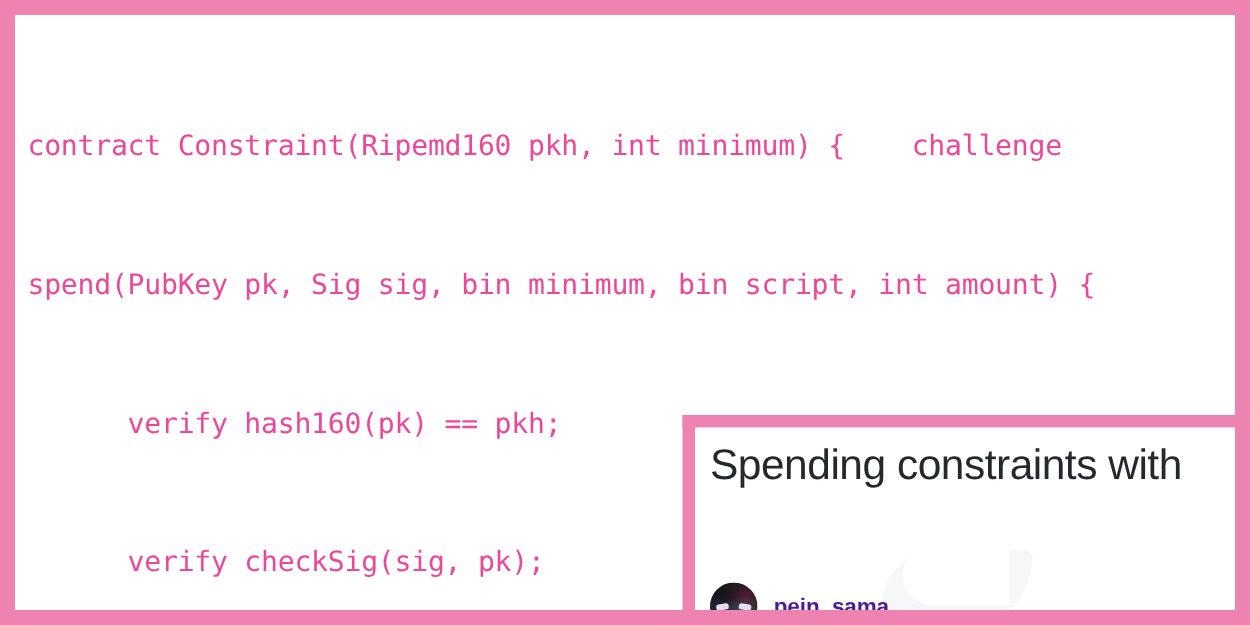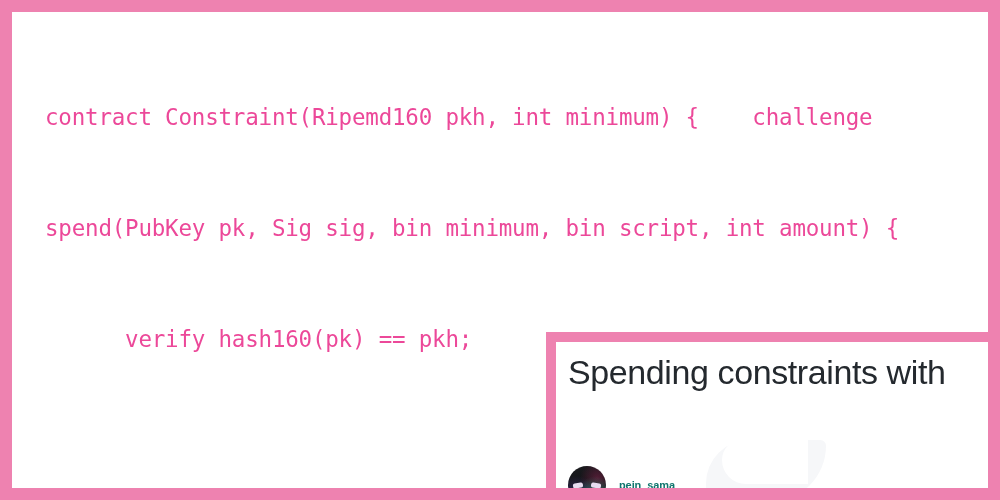--- a/index.html
+++ b/index.html
@@ -29,21 +29,20 @@
     font-size: 22.5px;
     line-height: 37px;
     color: #ec4899;
     white-space: pre;
     letter-spacing: -0.2px;
   }
   .code-line {
     display: block;
     white-space: pre;
     height: 37px;
-    margin-left: 23px;
   }
   
   #article-card {
     position: absolute;
     left: 534px;
     top: 320px;
     width: 466px;
     height: 180px;
     box-sizing: border-box;
     background: #ffffff;
@@ -119,35 +118,36 @@
     top: 17px;
     width: 10px;
     height: 5px;
     background: #e7dcf0;
     border-radius: 2px;
   }
   .eye.left  { left: 5px;  transform: rotate(-9deg); }
   .eye.right { right: 5px; transform: rotate(9deg); }
   #author-name {
     font-family: "Liberation Sans", sans-serif;
-    font-size: 11px;
+    font-size: 18px;
     font-weight: bold;
-    color: #0f766e;
+    color: #4c1d95;
     letter-spacing: -0.1px;
   }
 </style>
 </head>
 <body>
 
 <div id="page">
 
   <div id="code-block">
     <span class="code-line">contract Constraint(Ripemd160 pkh, int minimum) {    challenge</span>
     <span class="code-line">spend(PubKey pk, Sig sig, bin minimum, bin script, int amount) {</span>
     <span class="code-line">      verify hash160(pk) == pkh;</span>
+    <span class="code-line">      verify checkSig(sig, pk);</span>
     
     
     
     
     
     
     
     
   </div>
 

